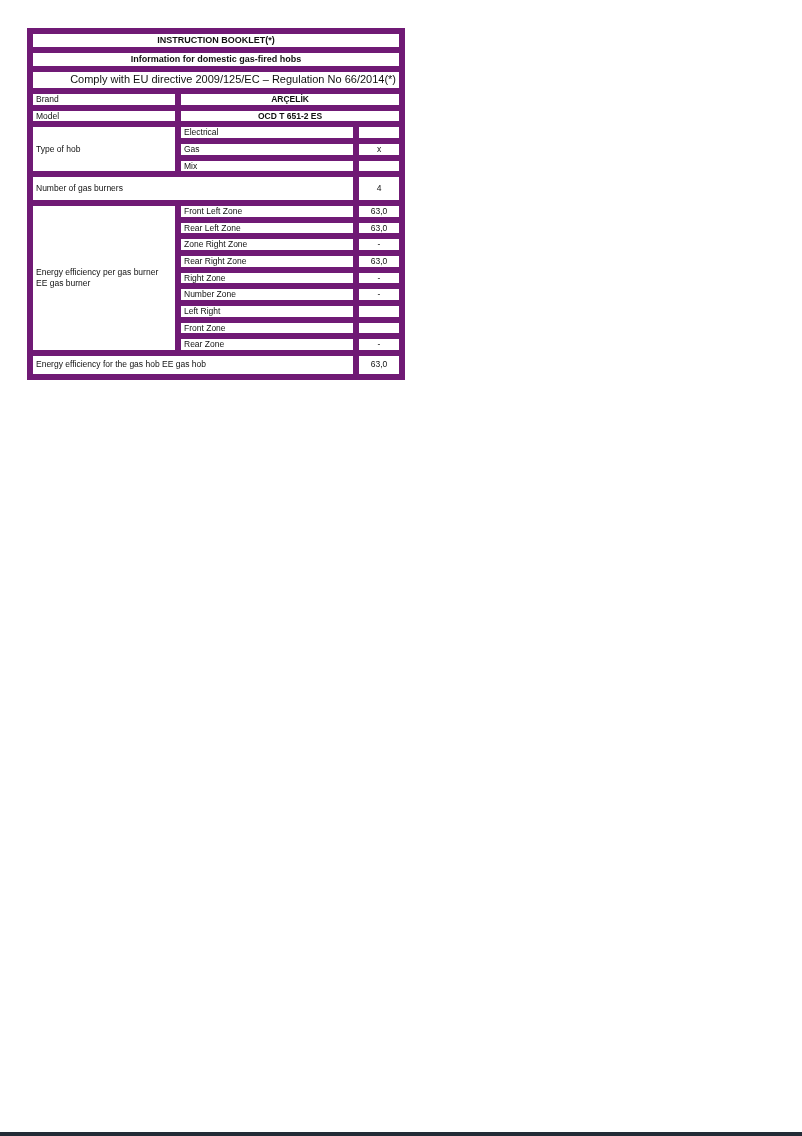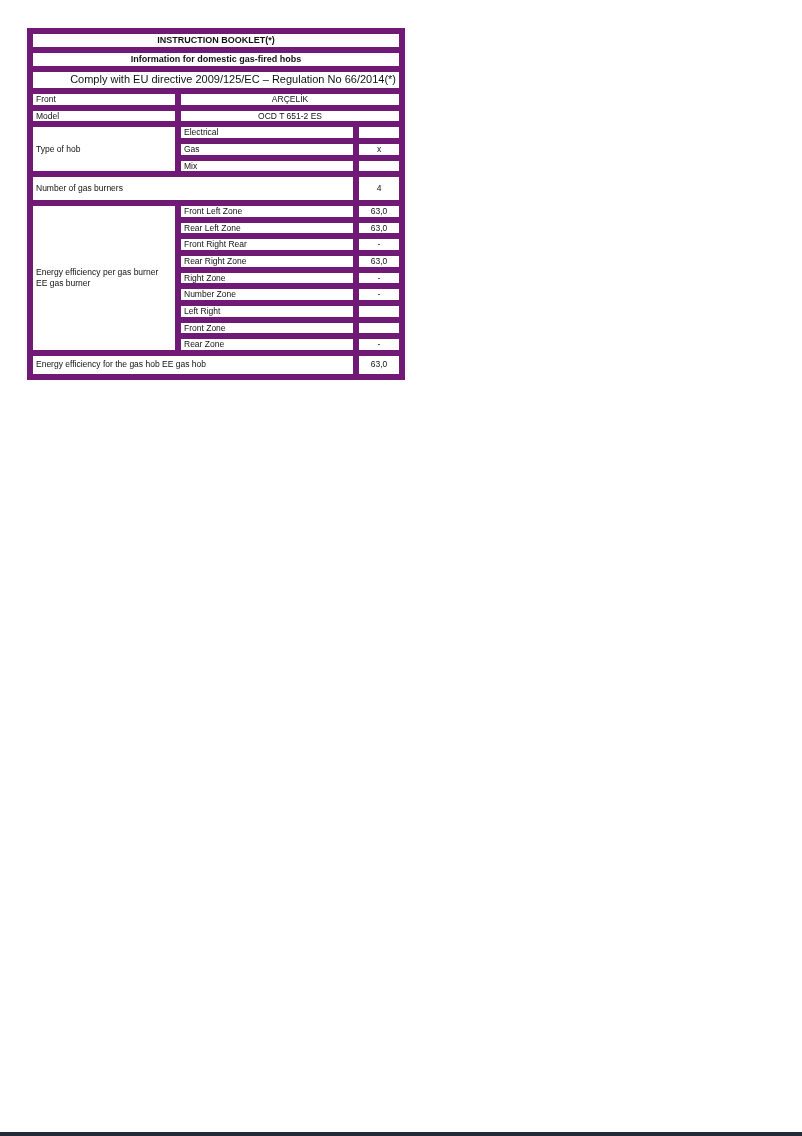--- a/index.html
+++ b/index.html
@@ -31,21 +31,21 @@
     white-space: nowrap;
   }
   .r-title td, .r-sub td { height: 19px; text-align: center; font-weight: bold; font-size: 9px; }
   .r-comply td { height: 22px; text-align: right; font-size: 11px; }
   .r-brand td, .r-model td { height: 14px; }
   .r-type td { height: 14px; }
   .r-num td { height: 29px; }
   .r-zone td { height: 13.7px; }
   .r-hob td { height: 24px; white-space: normal; }
   td.val { text-align: center; padding: 0 1px; }
-  td.center { text-align: center; }
+  td.center { text-align: center; font-weight: bold; }
   td.rowhead { vertical-align: top; padding-top: 27px; white-space: normal; line-height: 1.35; }
   .footer-line {
     position: absolute;
     left: 27px;
     top: 325px;
     width: 372px;
     display: flex;
     align-items: baseline;
     font-size: 9.5px;
     color: #111111;
@@ -75,21 +75,21 @@
       <tr class="r-title">
         <td colspan="3">INSTRUCTION BOOKLET(*)</td>
       </tr>
       <tr class="r-sub">
         <td colspan="3">Information for domestic gas-fired hobs</td>
       </tr>
       <tr class="r-comply">
         <td colspan="3">Comply with EU directive 2009/125/EC – Regulation No 66/2014(*)</td>
       </tr>
       <tr class="r-brand">
-        <td>Front</td>
+        <td>Brand</td>
         <td colspan="2" class="center">ARÇELİK</td>
       </tr>
       <tr class="r-model">
         <td>Model</td>
         <td colspan="2" class="center">OCD T 651-2 ES</td>
       </tr>
       <tr class="r-type">
         <td rowspan="3">Type of hob</td>
         <td>Electrical</td>
         <td class="val"></td>
@@ -112,21 +112,21 @@
           <span>EE gas burner</span>
         </td>
         <td>Front Left Zone</td>
         <td class="val">63,0</td>
       </tr>
       <tr class="r-zone">
         <td>Rear Left Zone</td>
         <td class="val">63,0</td>
       </tr>
       <tr class="r-zone">
-        <td>Front Right Rear</td>
+        <td>Zone Right Zone</td>
         <td class="val">-</td>
       </tr>
       <tr class="r-zone">
         <td>Rear Right Zone</td>
         <td class="val">63,0</td>
       </tr>
       <tr class="r-zone">
         <td>Right Zone</td>
         <td class="val">-</td>
       </tr>

